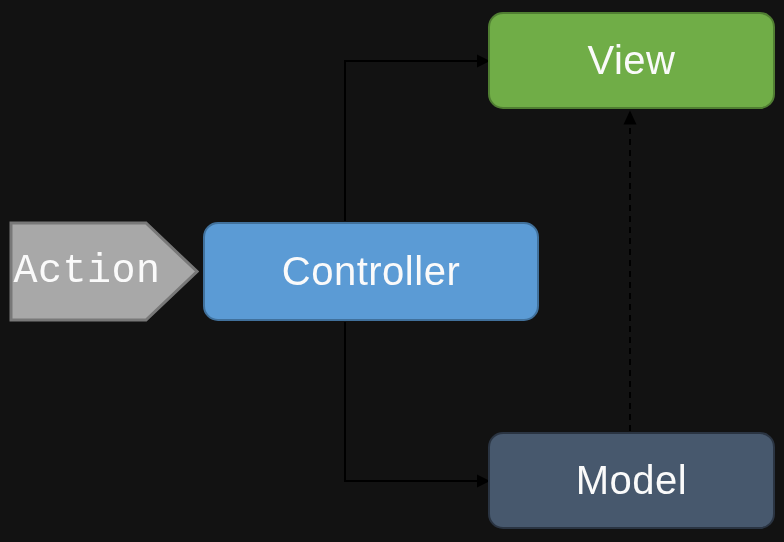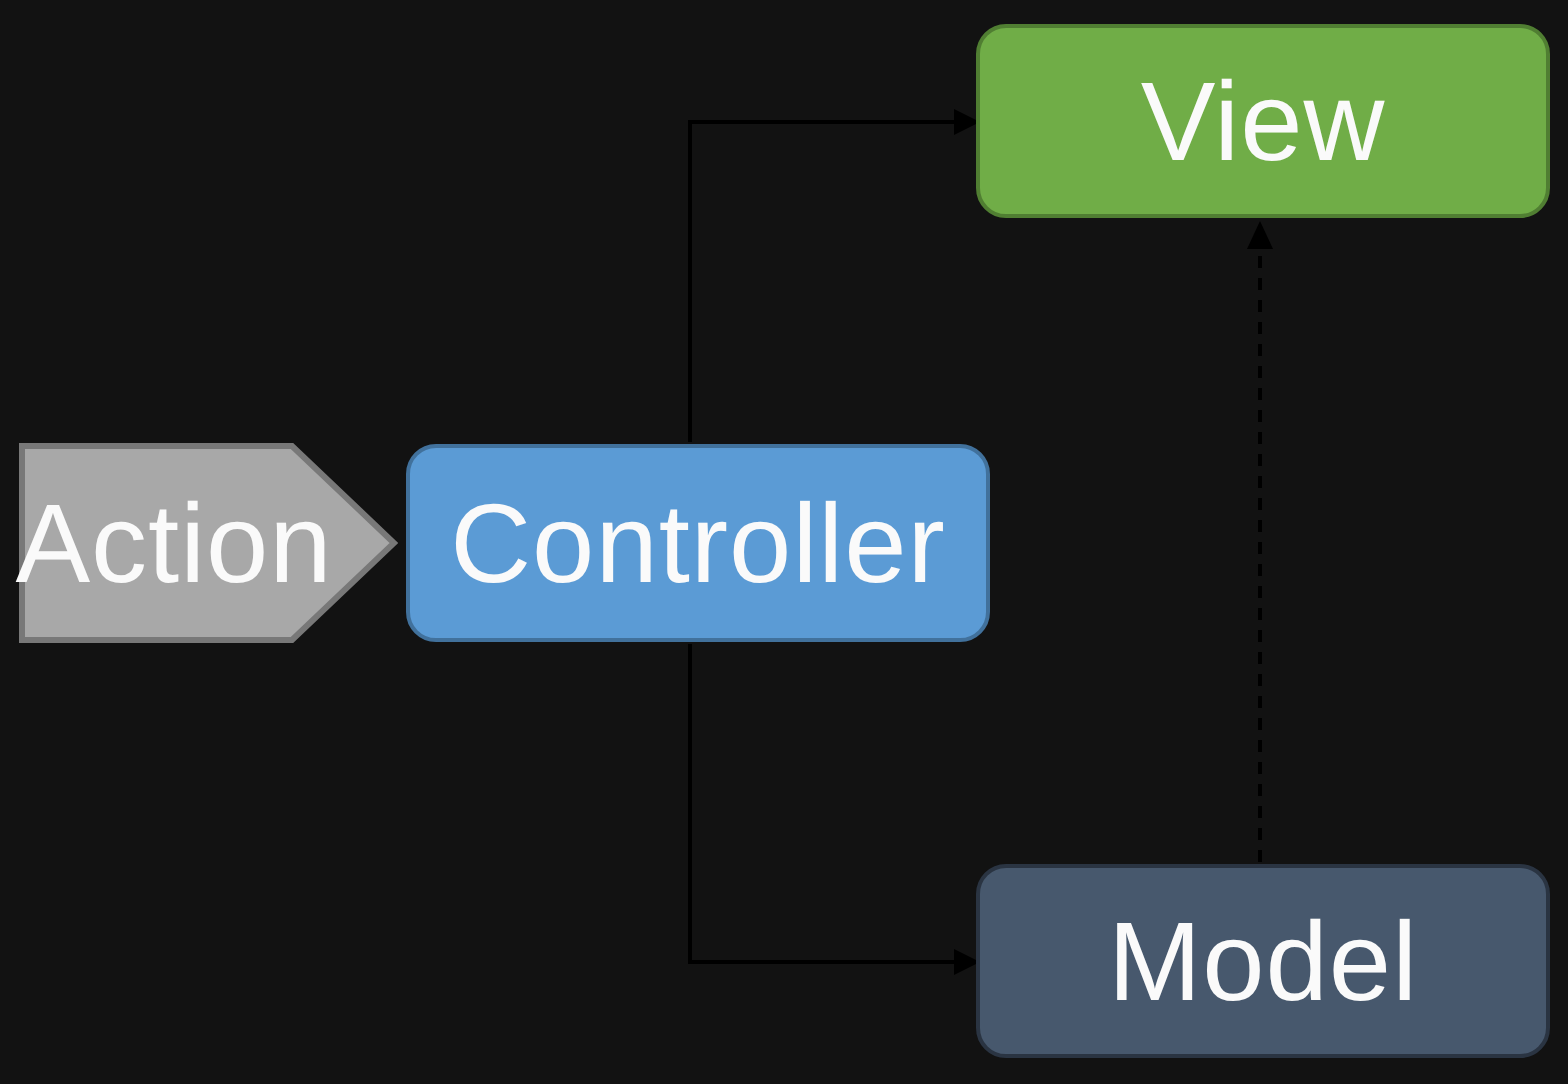--- a/index.html
+++ b/index.html
@@ -24,46 +24,47 @@
     position: absolute;
     z-index: 2;
     display: flex;
     align-items: center;
     justify-content: center;
     border-radius: 15px;
     border: 2.5px solid transparent;
     box-sizing: border-box;
   }
   .node-label {
-    font-size: 56px;
+    font-size: 40px;
     font-weight: 300;
     letter-spacing: 0.5px;
     white-space: nowrap;
   }
 
   .node-view       { left: 488px; top: 12px;  width: 287px; height: 97px; }
-  .node-controller { left: 203px; top: 222px; width: 292px; height: 99px; }
+  .node-controller { left: 203px; top: 222px; width: 336px; height: 99px; }
   .node-model      { left: 488px; top: 432px; width: 287px; height: 97px; }
 
   .action-wrap {
     position: absolute;
     left: 9px; top: 221px;
     width: 190px; height: 101px;
     z-index: 2;
   }
   .action-svg { position: absolute; left: 0; top: 0; }
   .action-label-box {
     position: absolute;
     left: 0; top: 0;
     width: 190px; height: 101px;
     display: flex;
     align-items: center;
     justify-content: center;
     padding-right: 34px;
     box-sizing: border-box;
+    font-family: Liberation Mono, monospace;
   }
 </style>
 </head>
 <body>
 
 <div class="canvas" style="background-color: rgb(18, 18, 18);">
 
   <svg class="connector-layer" width="784" height="542" viewBox="0 0 784 542">
 
     <polyline points="345,221 345,61 479,61" fill="none" stroke-width="2" stroke="#000000"></polyline>

